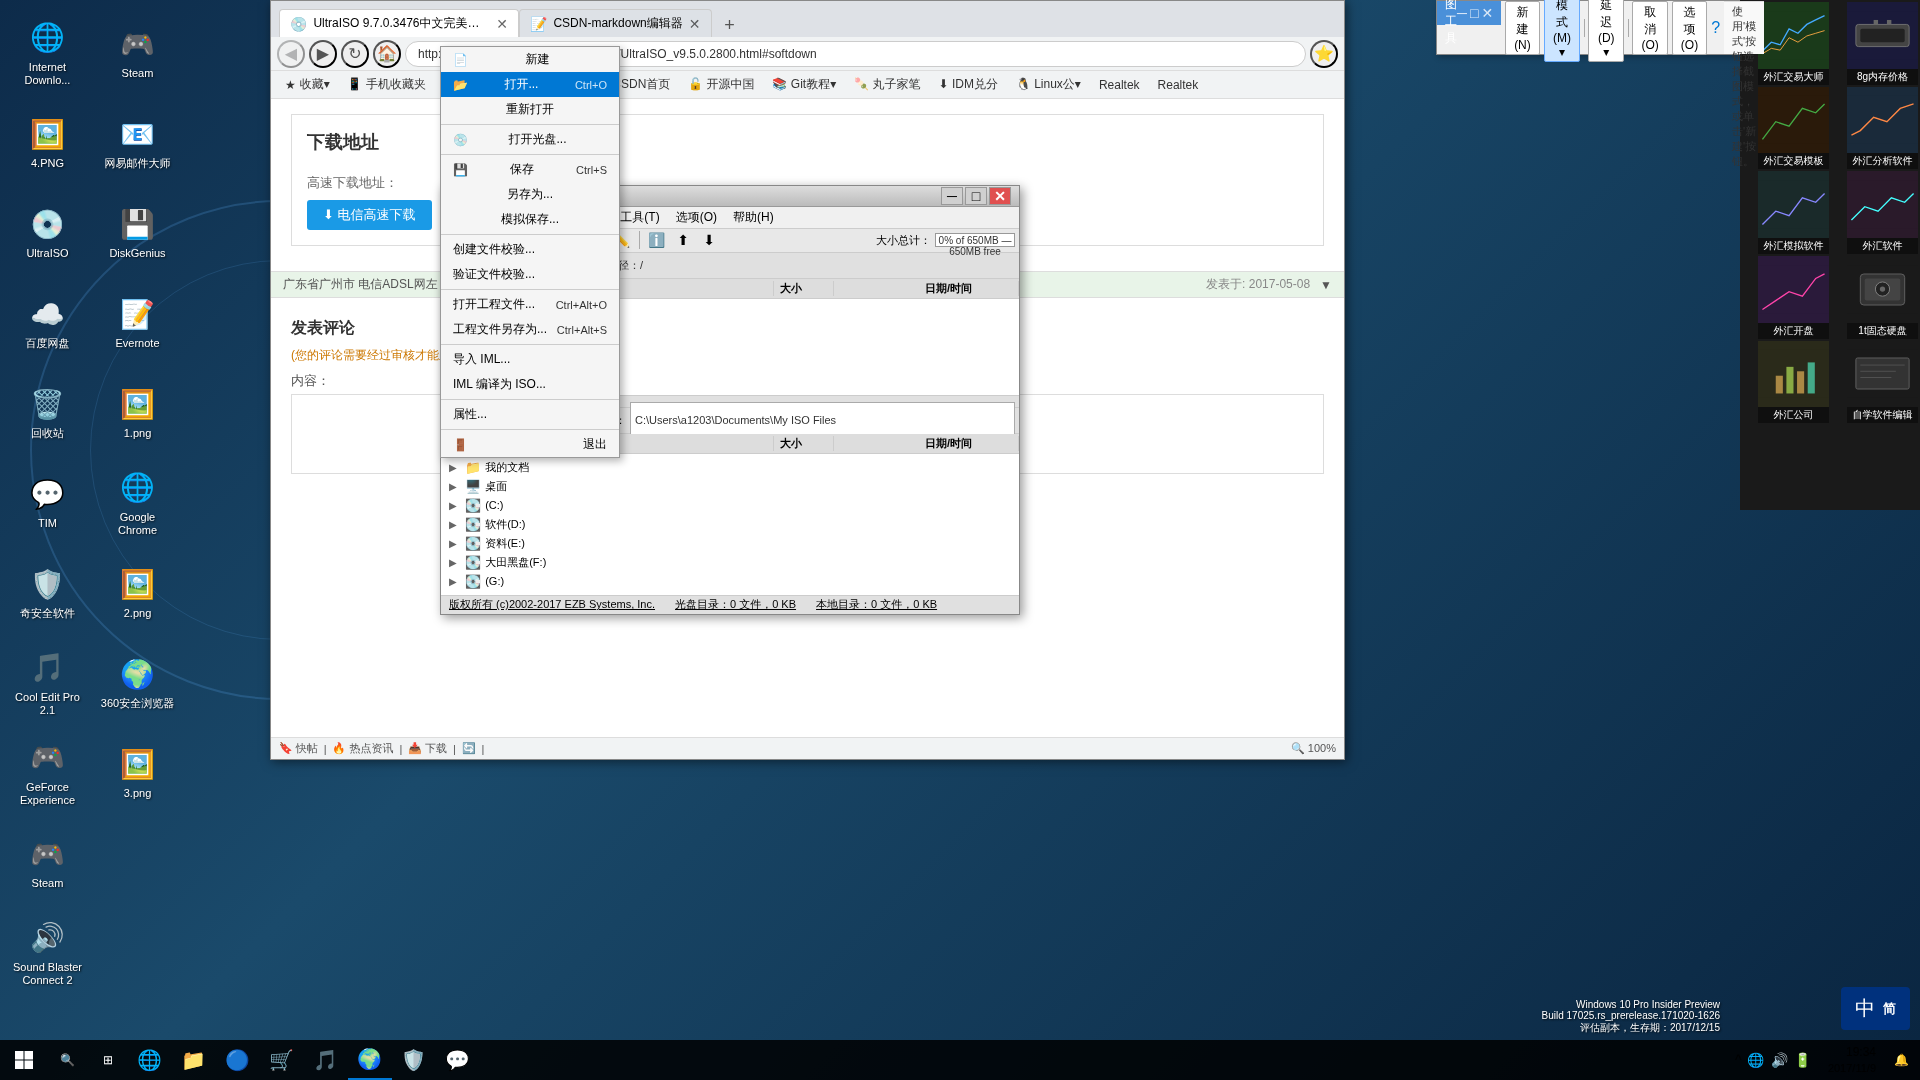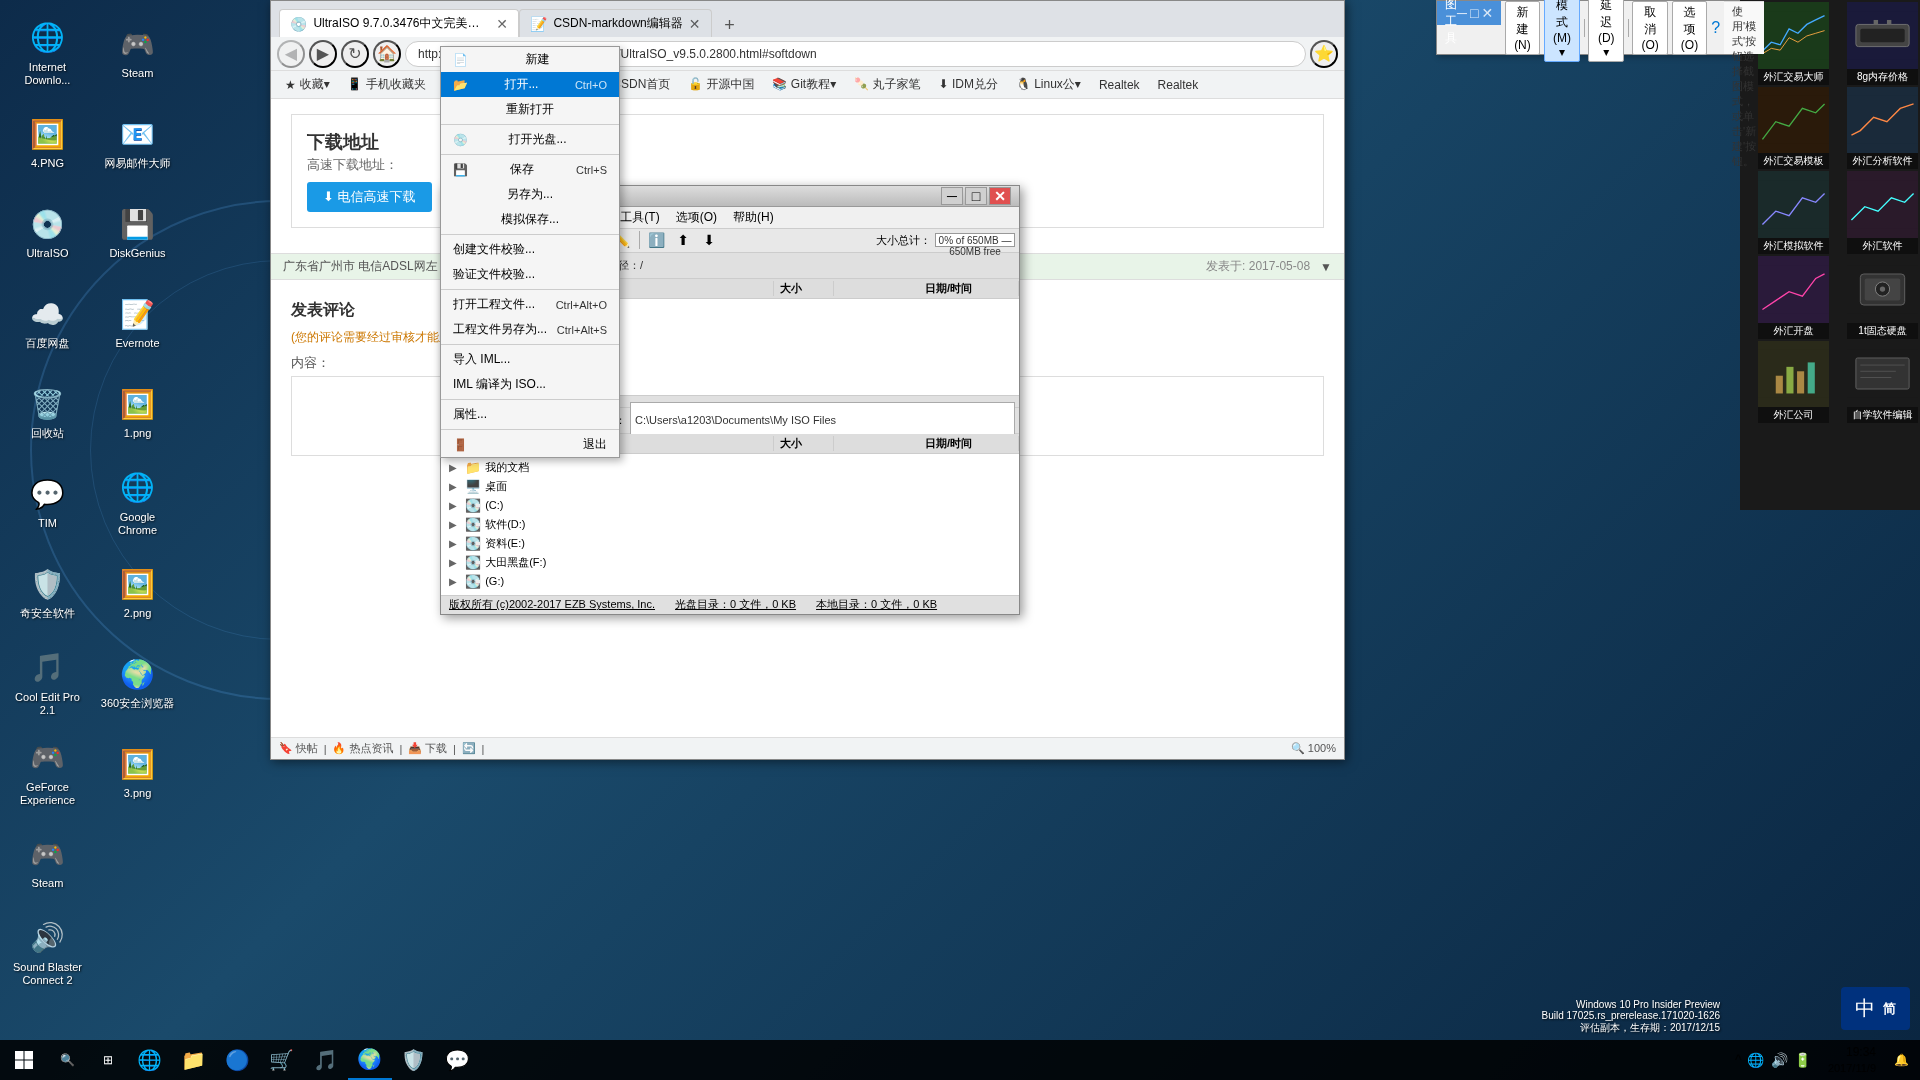--- a/index.html
+++ b/index.html
@@ -329,21 +329,21 @@
 
     .download-section {
       border: 1px solid #ddd;
       padding: 15px;
       margin-bottom: 10px;
     }
 
     .download-title {
       font-size: 18px;
       font-weight: bold;
-      margin-bottom: 2px;
+      margin-bottom: 20px;
       color: #333;
     }
 
     .download-label {
       font-size: 13px;
       color: #666;
       margin-bottom: 8px;
     }
 
     .download-buttons {

